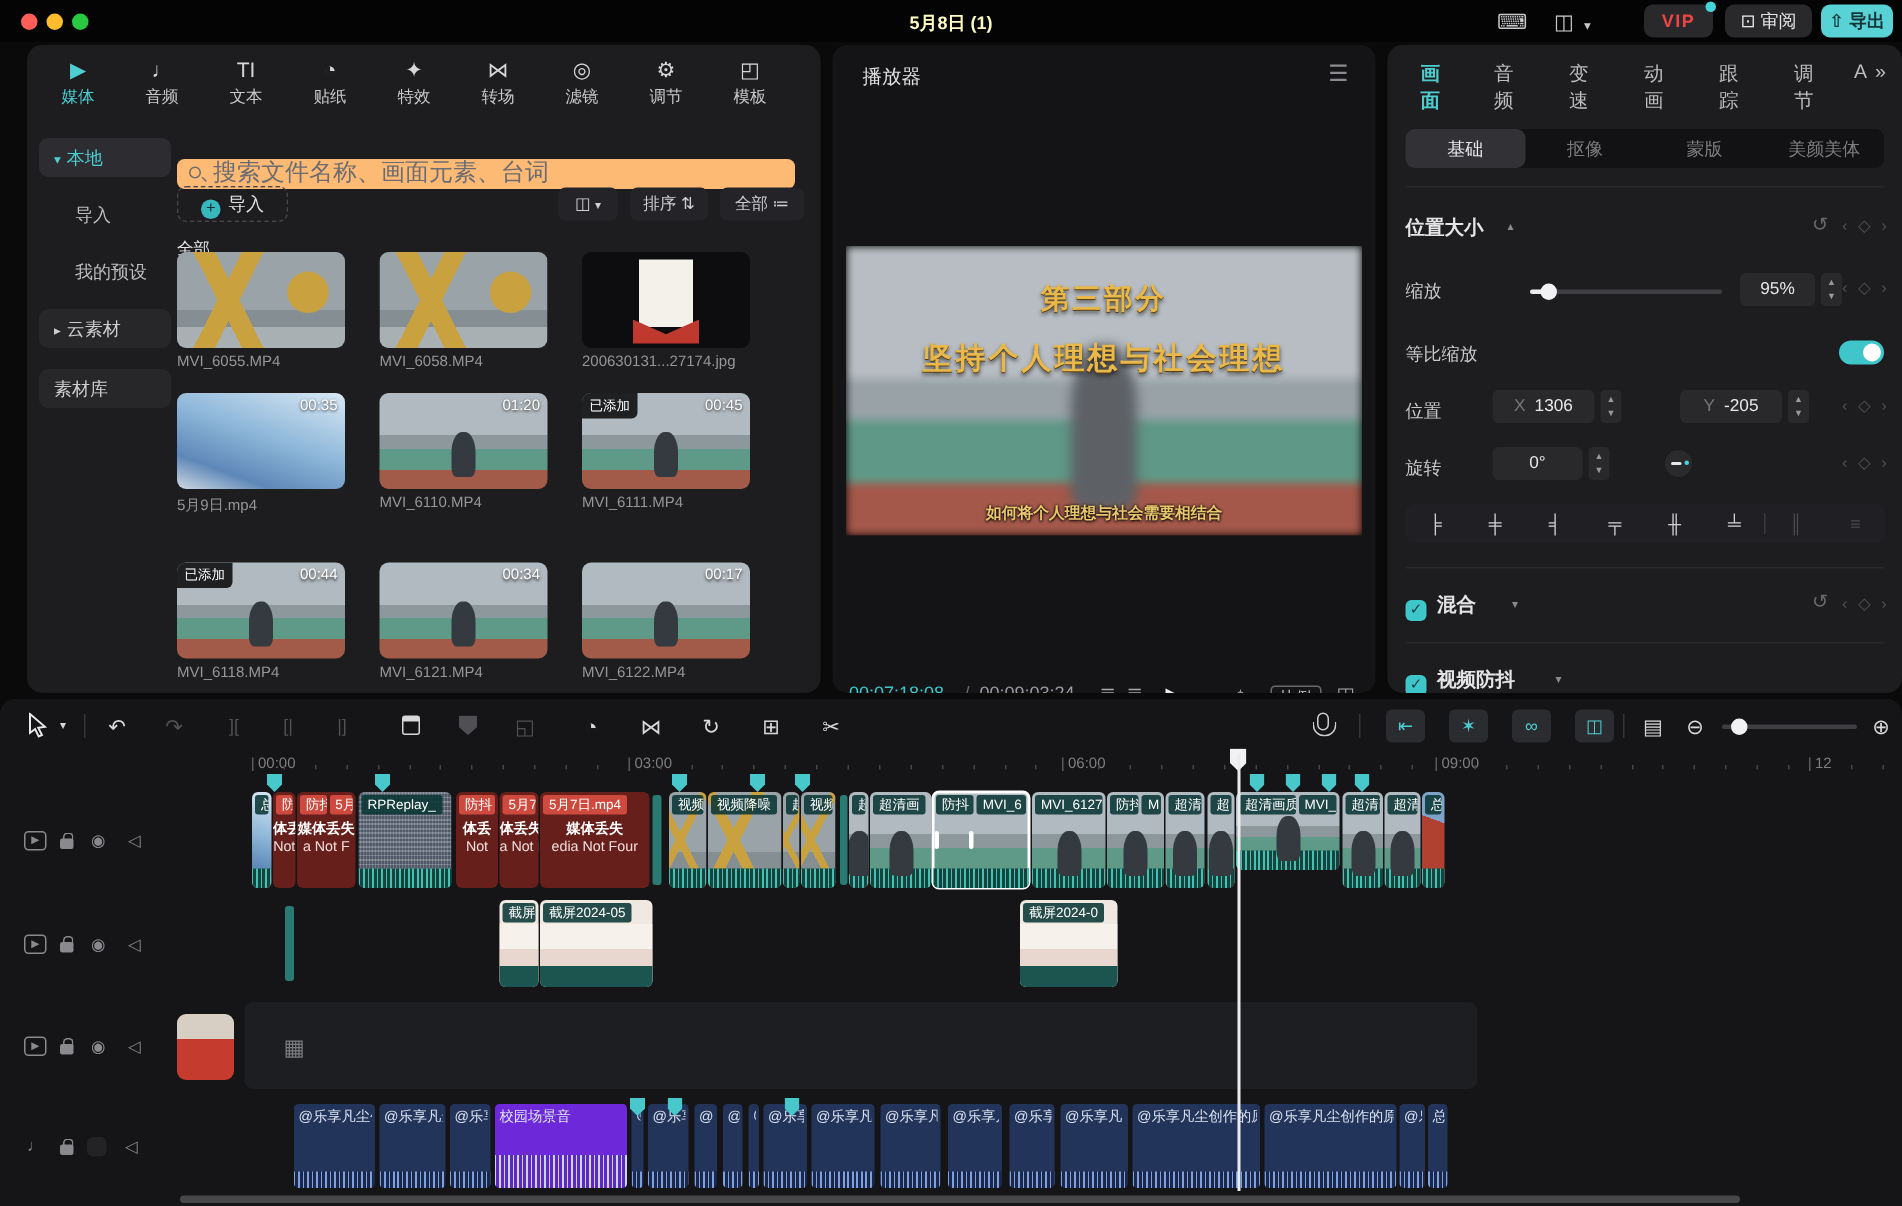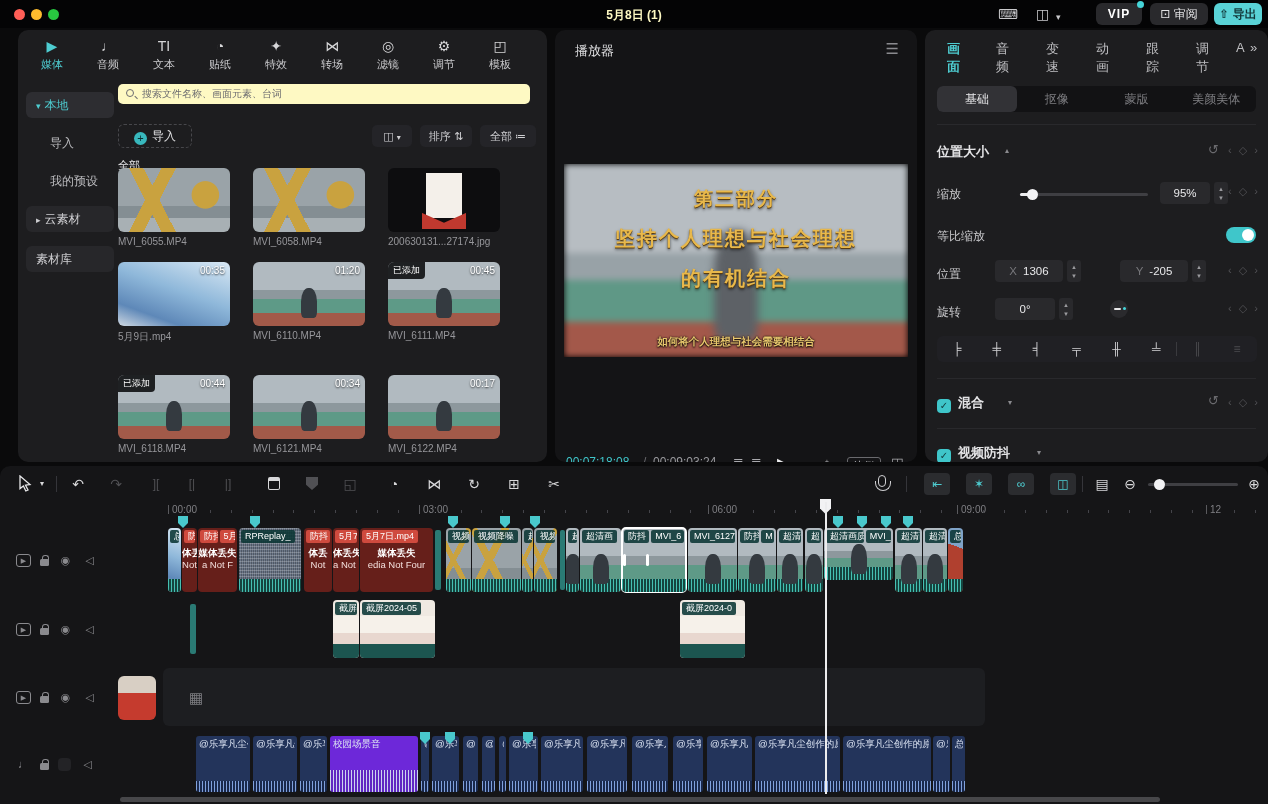--- a/index.html
+++ b/index.html
@@ -6,21 +6,21 @@
   *{box-sizing:border-box;font-family:"Liberation Sans","DejaVu Sans",sans-serif;}
   .app{position:relative;width:1268px;height:804px;background:#0a0a0b;overflow:hidden;}
   .abs{position:absolute;}
 
   
   .titlebar{position:absolute;left:0;top:0;width:1268px;height:28px;background:#040405;}
   .tl{position:absolute;top:9px;width:11px;height:11px;border-radius:50%;}
   .title{position:absolute;top:7px;left:0;width:100%;text-align:center;color:#fef9c3;font-size:12px;font-weight:bold;}
   .tb-ico{position:absolute;top:4px;color:#c9c9cc;font-size:14px;line-height:20px;}
   .tb-btn{position:absolute;top:3px;height:22px;border-radius:6px;background:#29292c;color:#e4e4e6;font-size:12px;line-height:22px;text-align:center;}
-  .vip{color:#ffffff;font-weight:bold;letter-spacing:1px;}
+  .vip{color:#ef4444;font-weight:bold;letter-spacing:1px;}
   .vip-dot{position:absolute;right:-2px;top:-2px;width:7px;height:7px;border-radius:50%;background:#45d4d8;}
   .export-btn{background:#59d2d6;color:#123537;font-weight:bold;}
 
   
   .panel{position:absolute;background:#1d1d1f;border-radius:10px;overflow:hidden;}
   #leftPanel{left:18px;top:30px;width:529px;height:432px;}
   #playerPanel{left:555px;top:30px;width:362px;height:432px;background:#141416;}
   #propsPanel{left:925px;top:30px;width:343px;height:432px;}
 
   
@@ -30,21 +30,21 @@
   .mtab .ml{font-size:11px;}
   .mtab.sel,.mtab.sel .mi{color:#4ecdd1;}
 
   
   .side-item{position:absolute;left:8px;width:88px;height:26px;border-radius:6px;background:#27272a;color:#cfcfd2;font-size:12px;line-height:26px;padding-left:10px;cursor:pointer;}
   .side-item.sel{background:#2d2d31;color:#4ecdd1;}
   .side-item.child{background:transparent;padding-left:24px;color:#bdbdc0;}
   .side-caret{font-size:9px;margin-right:4px;}
 
   
-  .searchbar{position:absolute;left:100px;top:54px;width:412px;height:20px;background:#fef9c3;border-radius:5px;color:#6c6c70;font-size:10px;line-height:20px;padding-left:24px;}
+  .searchbar{position:absolute;left:100px;top:76px;width:412px;height:20px;background:#fdba74;border-radius:5px;color:#6c6c70;font-size:16px;line-height:20px;padding-left:24px;}
   .search-ico{position:absolute;left:8px;top:5px;width:8px;height:8px;border:1.4px solid #6c6c70;border-radius:50%;}
   .search-ico::after{content:'';position:absolute;left:7px;top:7px;width:4px;height:1.4px;background:#6c6c70;transform:rotate(45deg);}
   .import-btn{position:absolute;left:100px;top:94px;width:74px;height:24px;border:1px dashed #47474b;border-radius:6px;color:#e2e2e4;font-size:12px;line-height:22px;text-align:center;}
   .import-plus{display:inline-block;width:13px;height:13px;border-radius:50%;background:#38b8bd;color:#0e2f31;font-size:11px;line-height:13px;margin-right:5px;vertical-align:-2px;}
   .ctl-btn{position:absolute;top:95px;height:22px;background:#242428;border-radius:5px;color:#cfcfd2;font-size:11px;line-height:22px;text-align:center;}
   .grp-label{position:absolute;left:100px;top:128px;color:#e6e6e8;font-size:11px;}
 
   
   .gitem{position:absolute;width:112px;}
   .gthumb{position:relative;width:112px;height:64px;border-radius:6px;overflow:hidden;}
@@ -274,21 +274,20 @@
   </div>
 
   <div class="panel" id="playerPanel">
     <div class="pl-head">播放器</div>
     <div class="pl-menu">☰</div>
     <div class="stage">
       <div class="stage-bg"></div>
       <div class="stage-person"></div>
       <div class="ov-line" style="margin-top:22px;font-size:19px">第三部分</div>
       <div class="ov-line" style="margin-top:13px;font-size:20px">坚持个人理想与社会理想</div>
-      <div class="ov-line" style="margin-top:13px;font-size:20px">的有机结合</div>
       <div class="ov-sub">如何将个人理想与社会需要相结合</div>
     </div>
     <span class="pc" style="left:11px;color:#3fc6ca">00:07:18:08</span>
     <span class="pc" style="left:88px;color:#6a6a6e">/</span>
     <span class="pc" style="left:98px;color:#9a9a9e">00:09:03:24</span>
     <span class="pc pc-ico" style="left:178px">≣</span>
     <span class="pc pc-ico" style="left:196px">≣</span>
     <span class="pc" style="left:222px;color:#ececee;font-size:13px">▶</span>
     <span class="pc pc-ico" style="left:268px;font-size:14px">⌖</span>
     <div class="ratio-btn" style="left:292px">比例</div>

